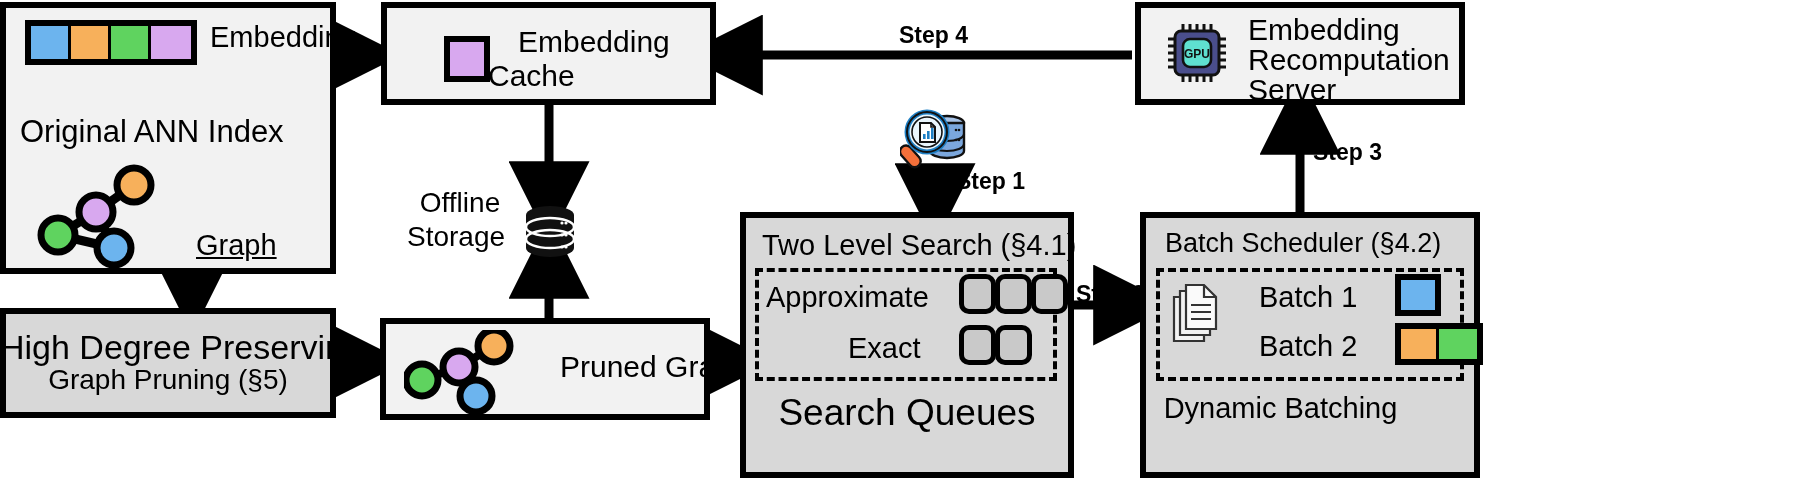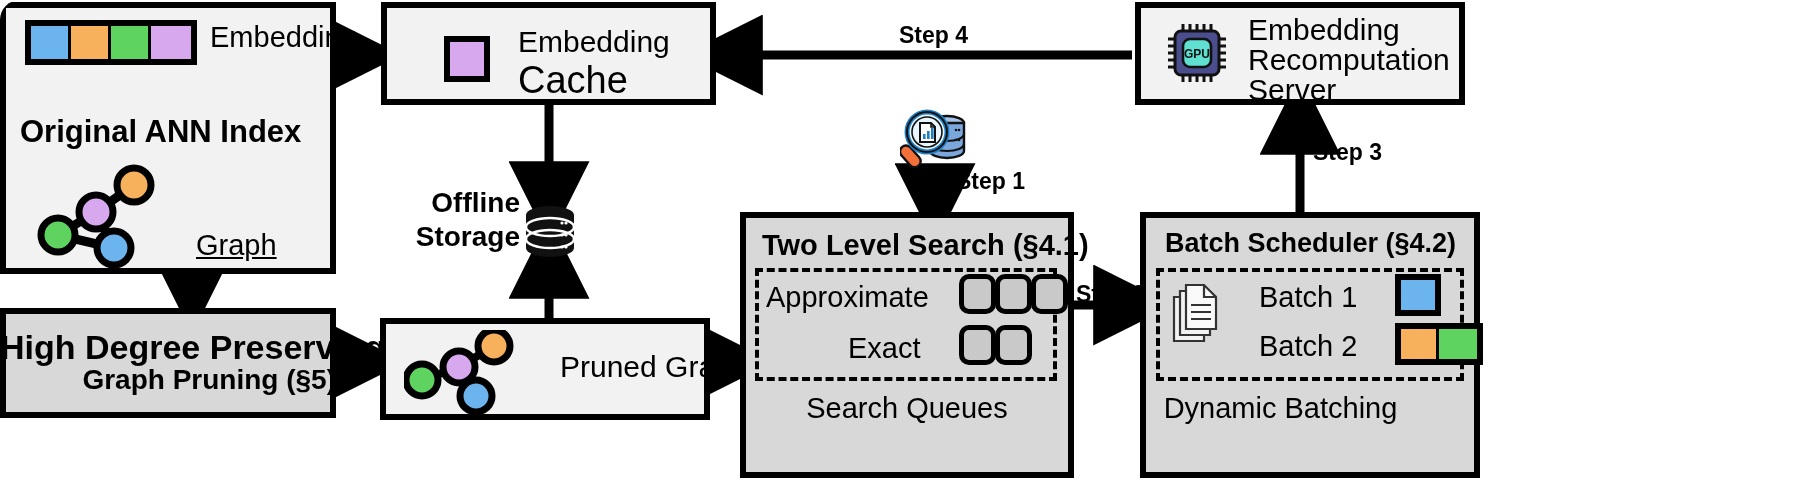--- a/index.html
+++ b/index.html
@@ -10,37 +10,36 @@
   body {
     font-family: "Liberation Sans", sans-serif;
     -webkit-font-smoothing: antialiased;
   }
   #canvas {
     position: relative;
     width: 1817px;
     height: 481px;
     background: #ffffff;
     overflow: hidden;
-    border-radius: 20px;
   }
   .box {
     position: absolute;
     box-sizing: border-box;
     border: 6px solid #000000;
     background: #f2f2f2;
   }
   .box.shaded { background: #d8d8d8; }
   .lbl {
     position: absolute;
     color: #000000;
     white-space: pre;
     line-height: 1.18;
   }
   .ctr { text-align: center; }
-  .bold { font-weight: bold; text-align: right; }
+  .bold { font-weight: normal; }
   .step {
     position: absolute;
     font-weight: bold;
     font-size: 23px;
     color: #000;
     white-space: pre;
   }
   svg.arrows {
     position: absolute;
     left: 0; top: 0;
@@ -146,21 +145,21 @@
 
   <div class="box shaded" style="left:0px; top:308px; width:336px; height:110px;">
   </div>
   <div class="lbl bold ctr" style="left:0px; top:327px; width:336px; font-size:34px;">High Degree Preserving</div>
   <div class="lbl bold ctr" style="left:0px; top:363px; width:336px; font-size:28px;">Graph Pruning (§5)</div>
 
   <div class="box" style="left:381px; top:2px; width:335px; height:103px;">
   </div>
   <div class="singlechip" style="left:444px; top:36px; width:46px; height:46px; background:#d8a8ef;"></div>
   <div class="lbl" style="left:518px; top:24px; font-size:30px;">Embedding</div>
-  <div class="lbl" style="left:518px; top:58px; font-size:38px;">Cache</div>
+  <div class="lbl" style="left:488px; top:58px; font-size:30px;">Cache</div>
 
   <div class="lbl ctr bold" style="left:400px; top:186px; width:120px; font-size:28px;">Offline</div>
   <div class="lbl ctr bold" style="left:392px; top:220px; width:128px; font-size:28px;">Storage</div>
   <svg style="position:absolute; left:524px; top:205px; width:52px; height:56px;" viewBox="0 0 52 56">
     <ellipse cx="26" cy="10" rx="24" ry="9" fill="#111"></ellipse>
     <path d="M2,10 L2,19 a24,9 0 0 0 48,0 L50,10 z" fill="#111"></path>
     <path d="M2,22 L2,31 a24,9 0 0 0 48,0 L50,22 z" fill="#111"></path>
     <path d="M2,34 L2,43 a24,9 0 0 0 48,0 L50,34 z" fill="#111"></path>
     <ellipse cx="26" cy="22" rx="24" ry="9" fill="none" stroke="#fff" stroke-width="2.4"></ellipse>
     <ellipse cx="26" cy="34" rx="24" ry="9" fill="none" stroke="#fff" stroke-width="2.4"></ellipse>
@@ -220,21 +219,21 @@
     <div class="slot" style="width:37px; height:40px;"></div>
     <div class="slot" style="width:37px; height:40px;"></div>
   </div>
 
   <div class="lbl" style="left:848px; top:331px; font-size:29px;">Exact</div>
   <div class="slotrow" style="left:959px; top:325px;">
     <div class="slot" style="width:37px; height:40px;"></div>
     <div class="slot" style="width:37px; height:40px;"></div>
   </div>
 
-  <div class="lbl ctr" style="left:740px; top:391px; width:334px; font-size:29px;">Search Queues</div>
+  <div class="lbl ctr" style="left:740px; top:391px; width:334px; font-size:37px;">Search Queues</div>
 
   <div class="box shaded" style="left:1140px; top:212px; width:340px; height:266px;">
   </div>
   <div class="lbl bold" style="left:1165px; top:228px; font-size:27px;">Batch Scheduler (§4.2)</div>
   <div class="dashbox" style="left:1156px; top:268px; width:308px; height:113px;"></div>
 
   <svg style="position:absolute; left:1170px; top:283px; width:52px; height:62px;" viewBox="0 0 52 62">
     <path d="M4,14 L22,14 L34,26 L34,58 L4,58 z" fill="#f2f2f2" stroke="#333" stroke-width="2.2"></path>
     <path d="M10,8 L28,8 L40,20 L40,52 L10,52 z" fill="#f2f2f2" stroke="#333" stroke-width="2.2"></path>
     <path d="M16,2 L34,2 L46,14 L46,46 L16,46 z" fill="#fafafa" stroke="#333" stroke-width="2.2"></path>

